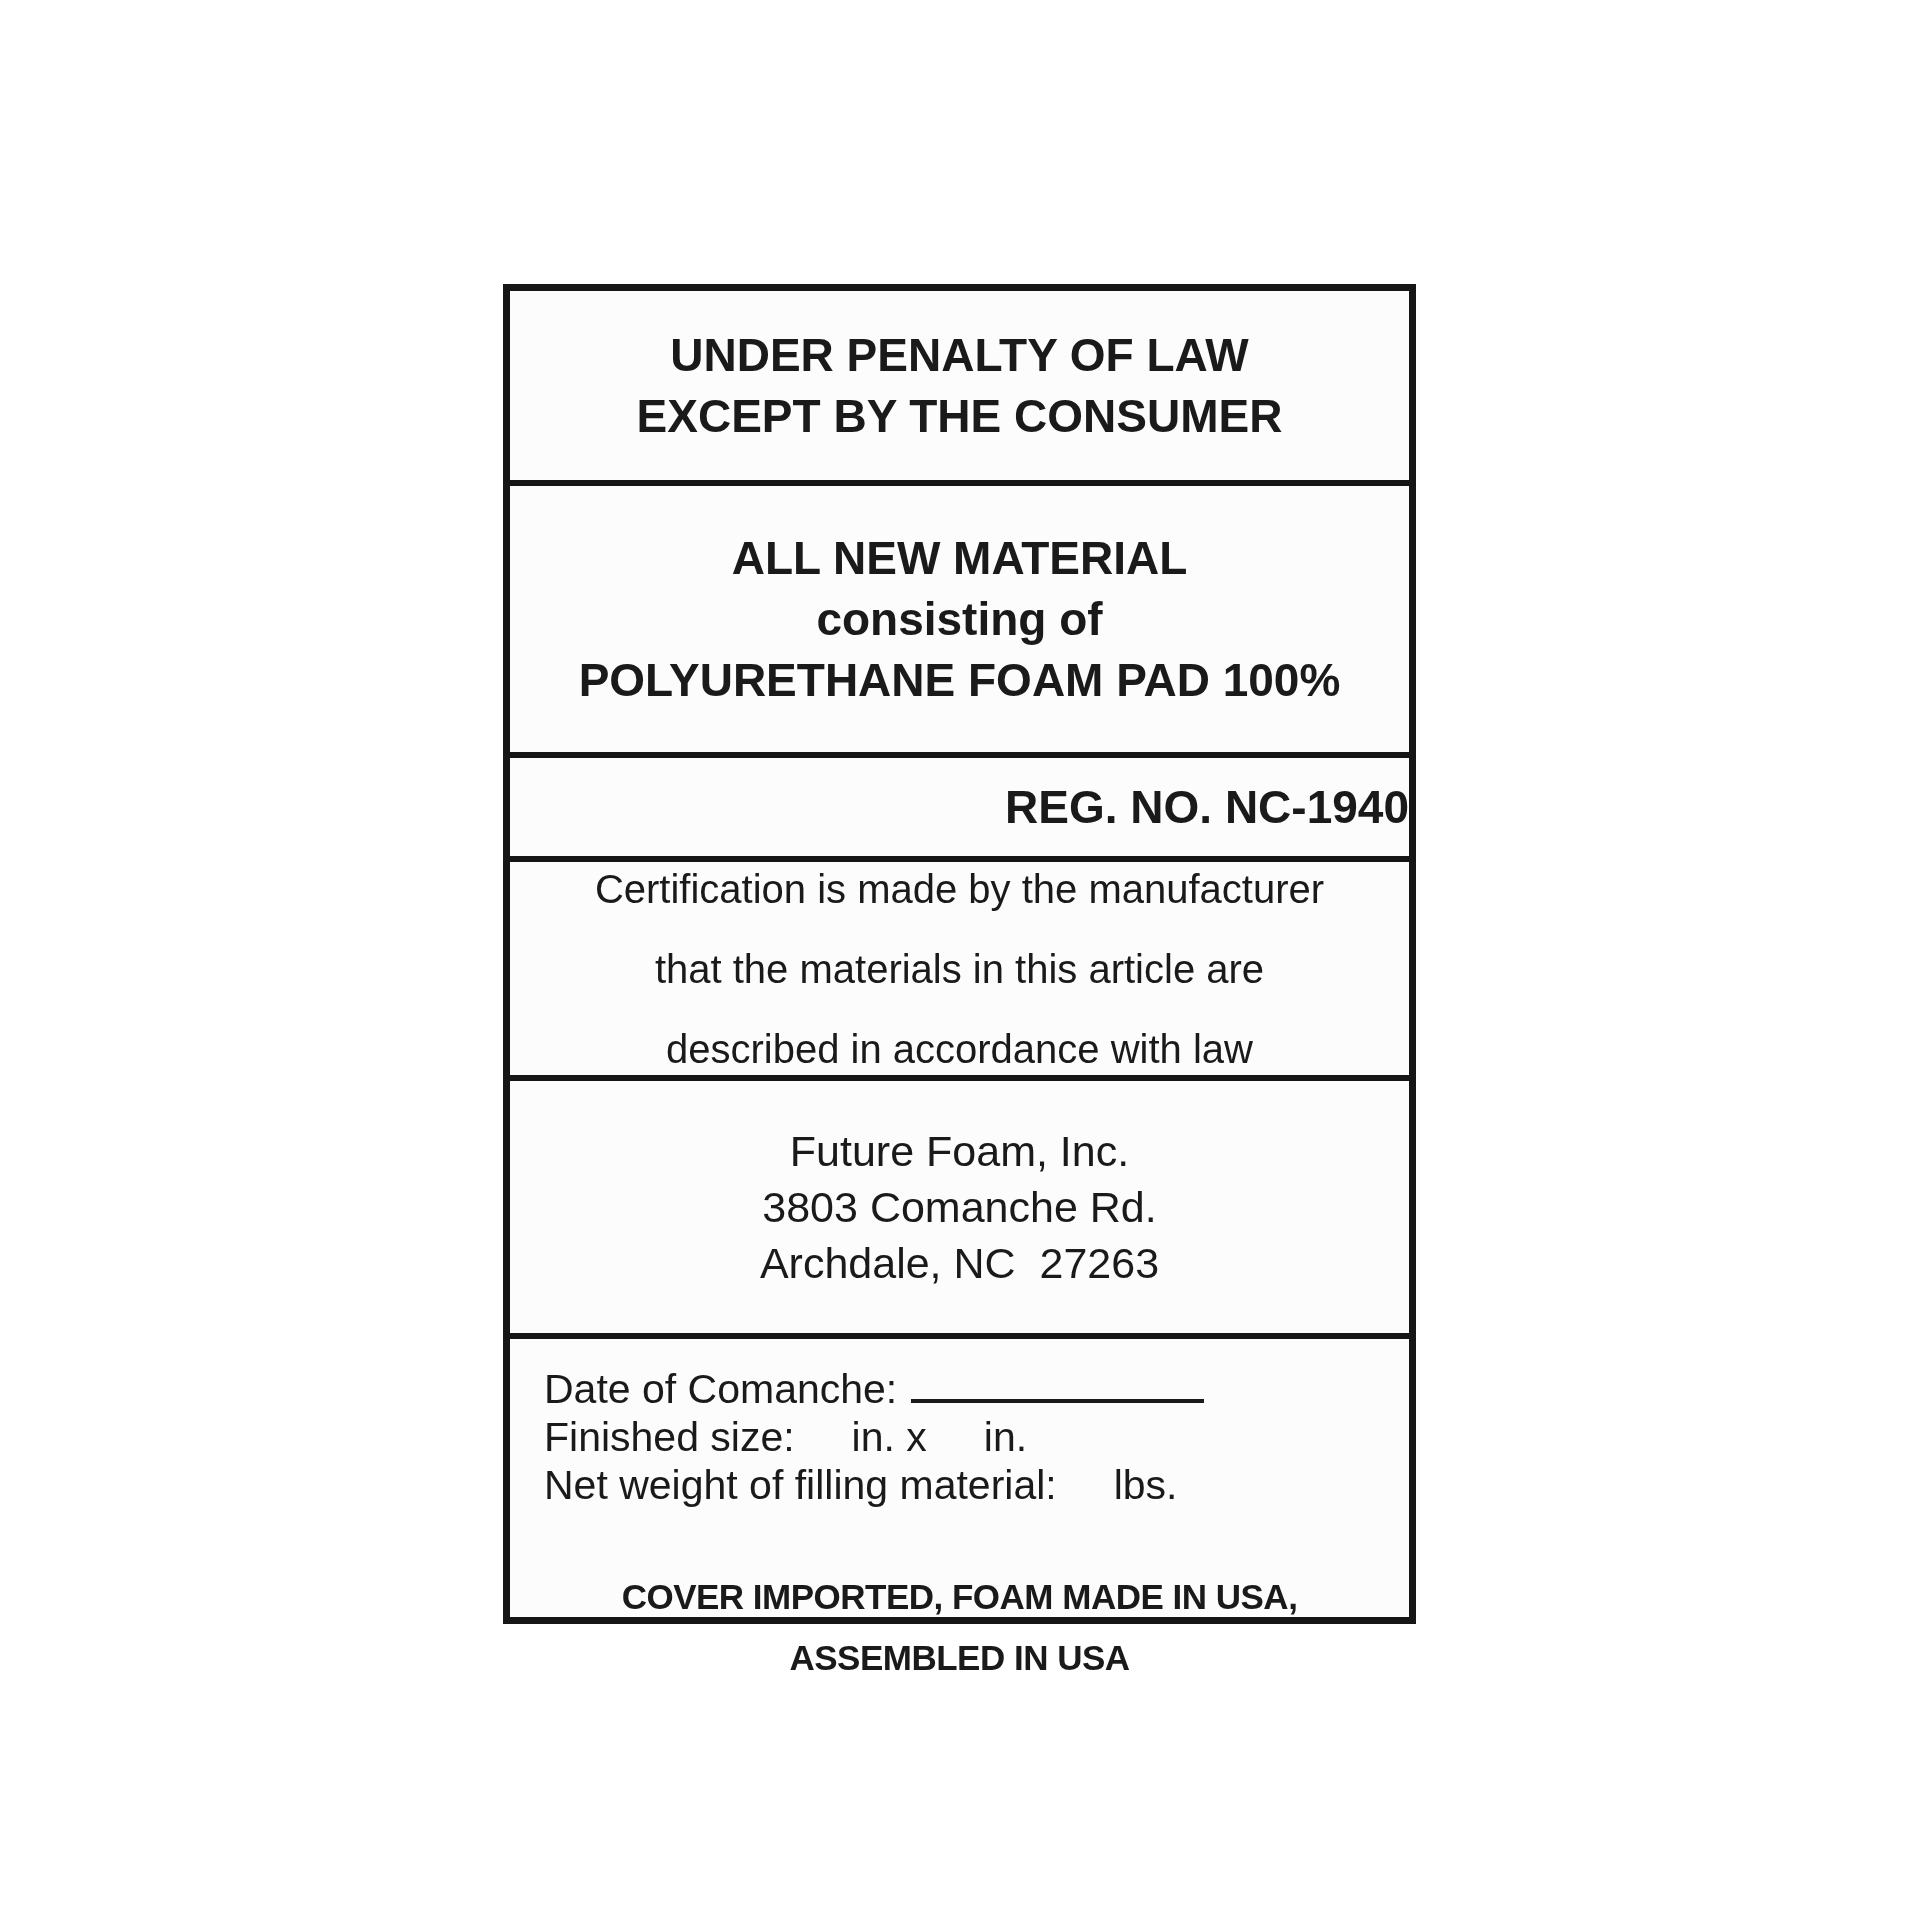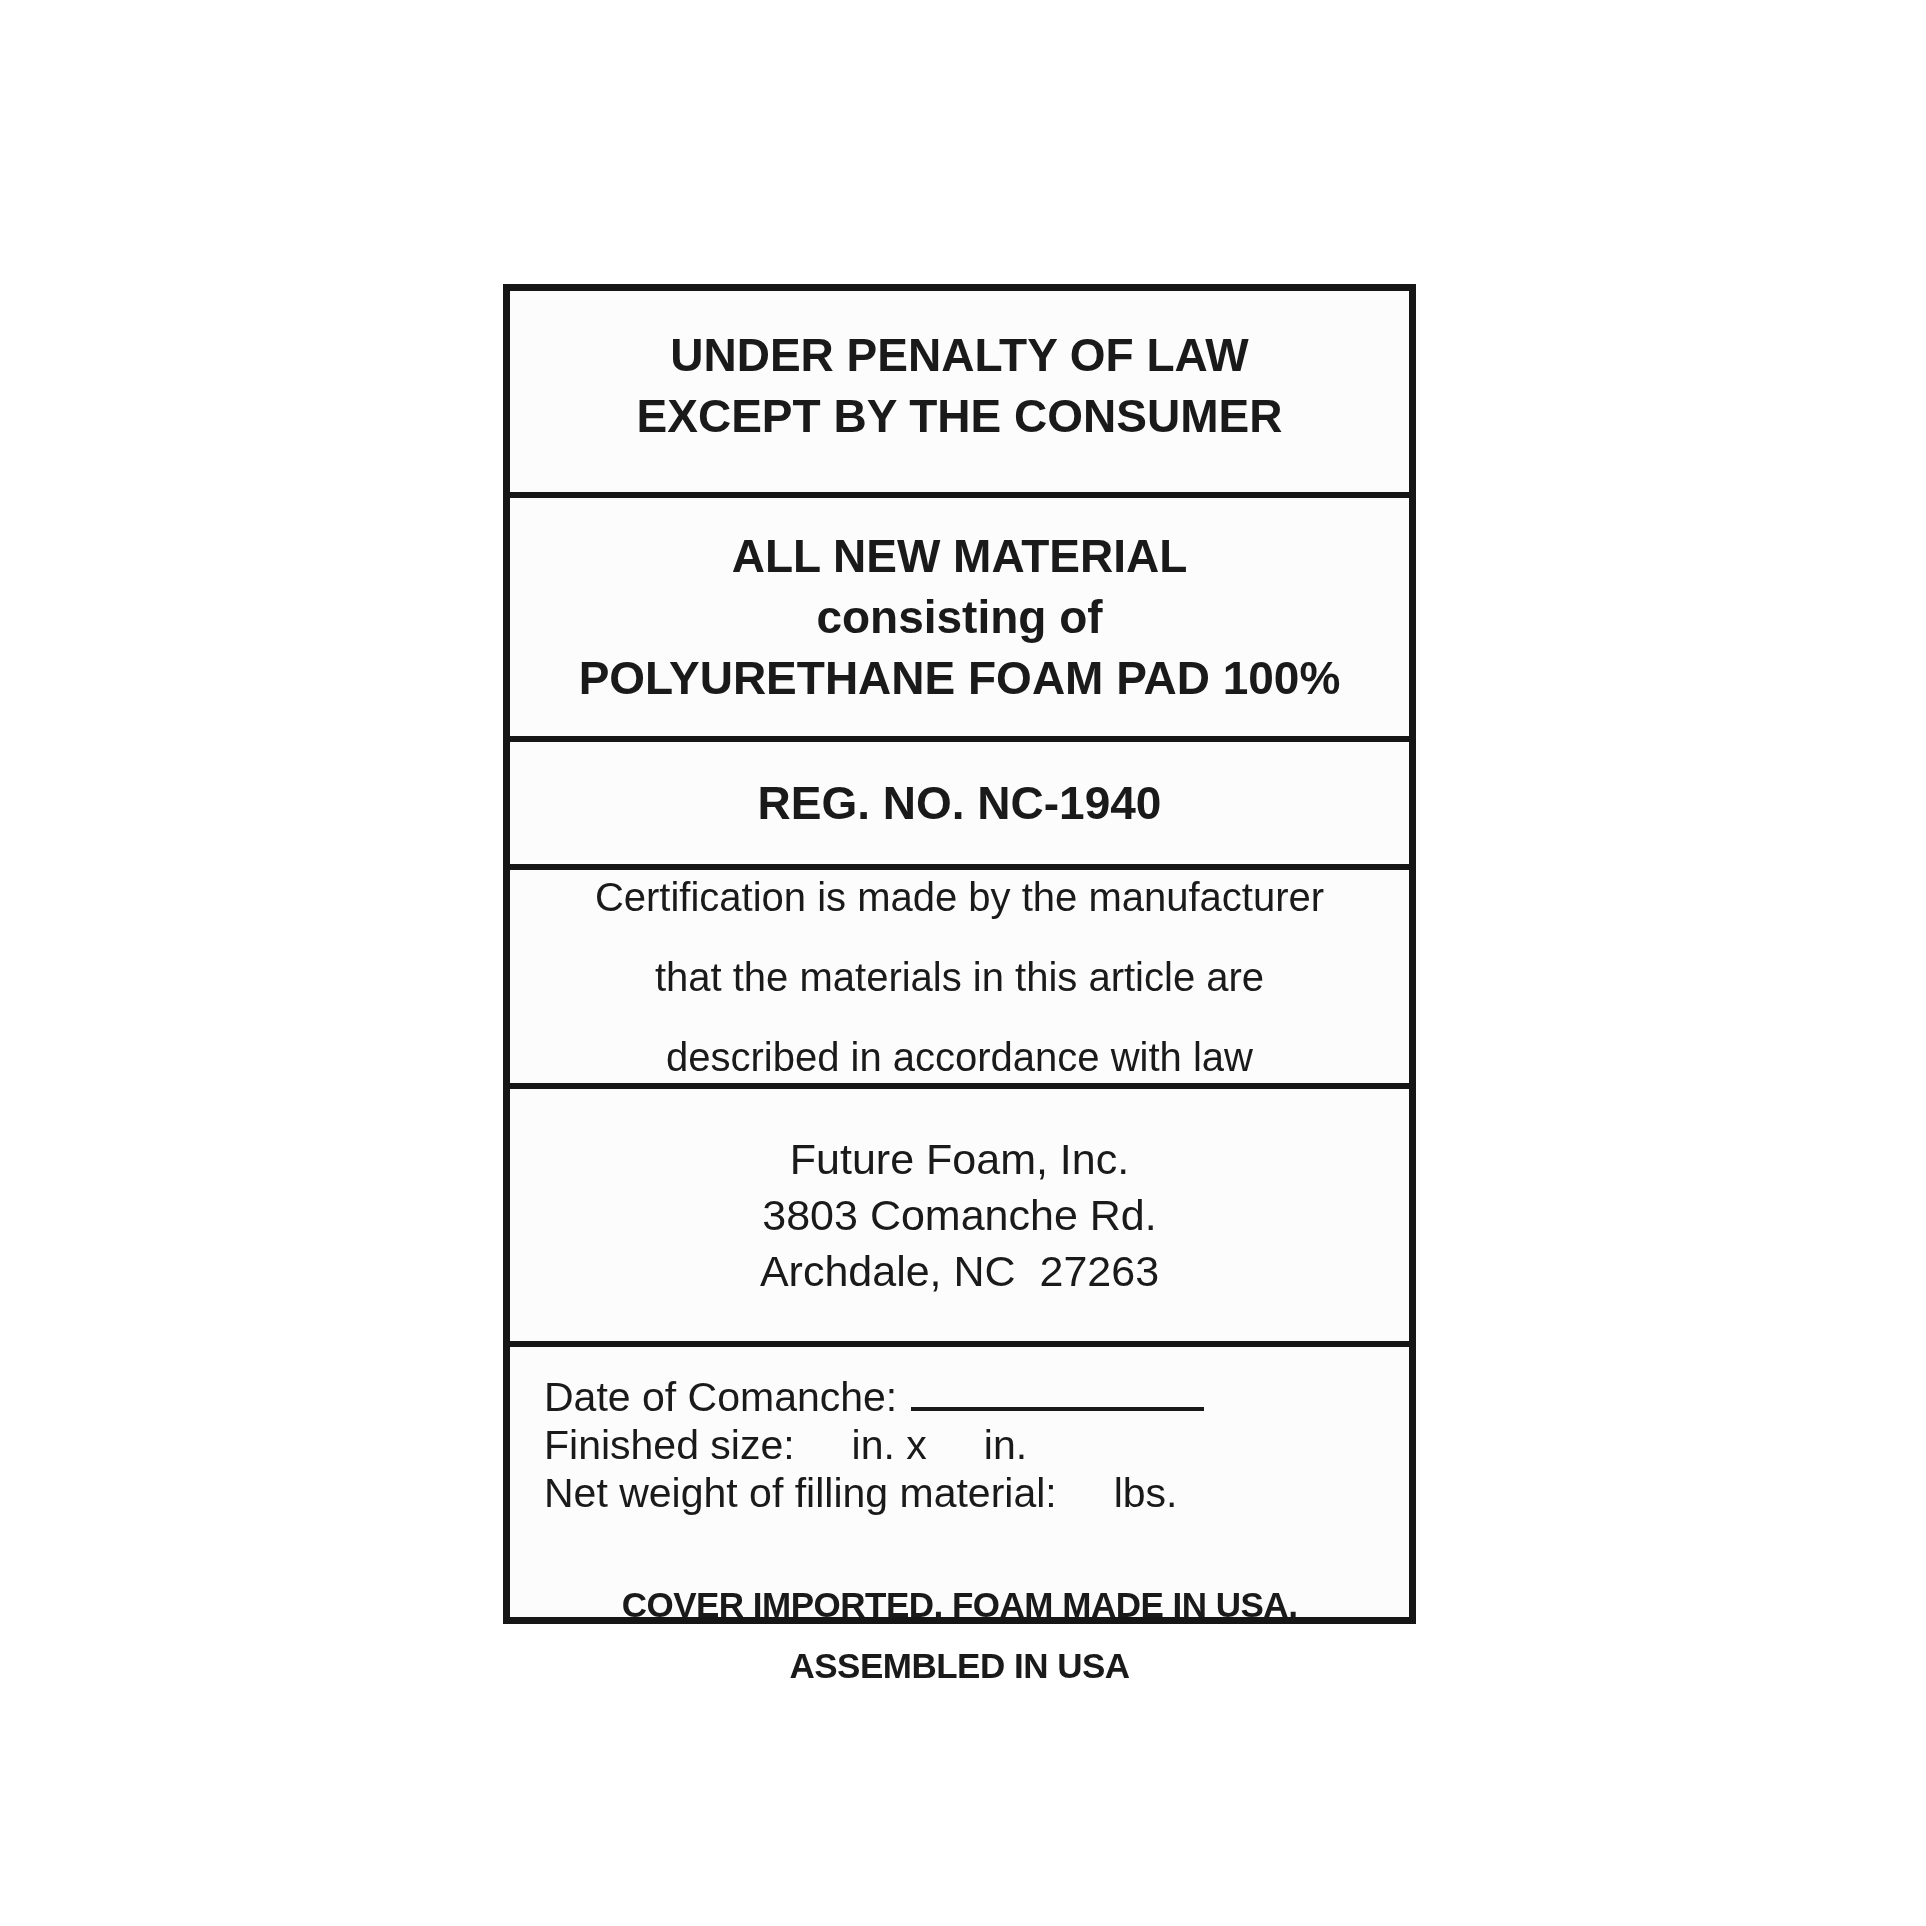--- a/index.html
+++ b/index.html
@@ -35,30 +35,30 @@
   }
   .section + .section { border-top: 6px solid #161616; }
 
   .s-penalty {
     height: 189px;
     font-weight: bold;
     font-size: 46px;
     line-height: 61px;
   }
   .s-material {
-    height: 244px;
+    height: 272px;
     font-weight: bold;
     font-size: 46px;
     line-height: 61px;
-    margin-top: 12px;
   }
   .s-reg {
-    height: 128px;
+    height: 104px;
     font-weight: bold;
     font-size: 46px;
+    align-items: flex-end;
   }
   .s-cert {
     height: 219px;
     font-size: 40px;
     line-height: 56px;
     gap: 24px;
   }
   .s-madeby { height: 258px; }
   .made-by-heading {
     font-weight: bold;

